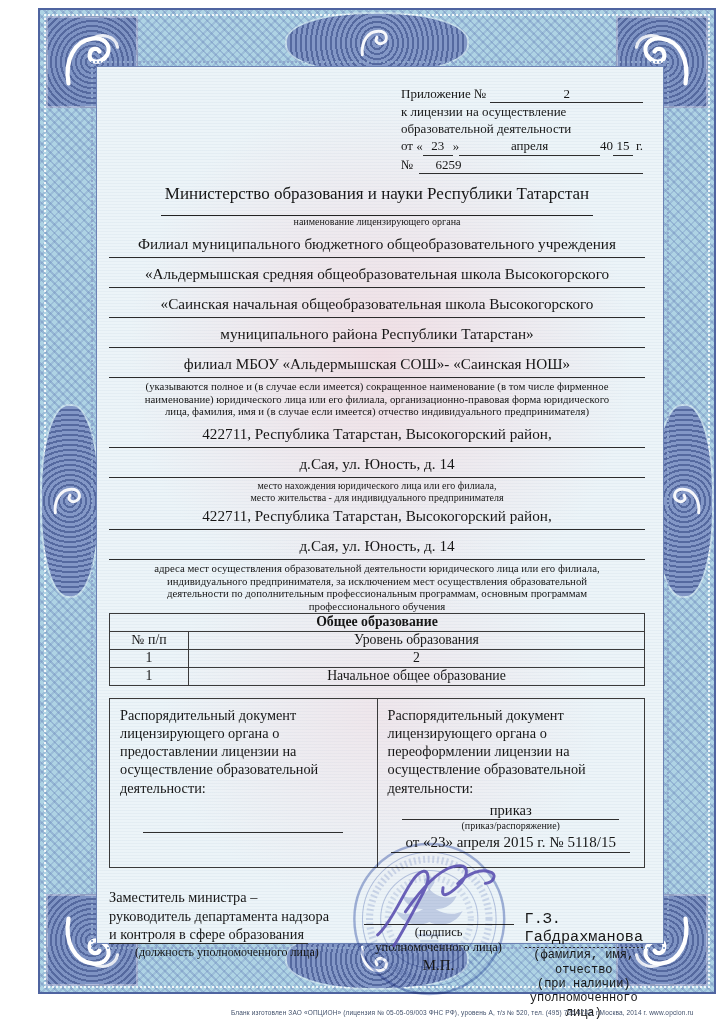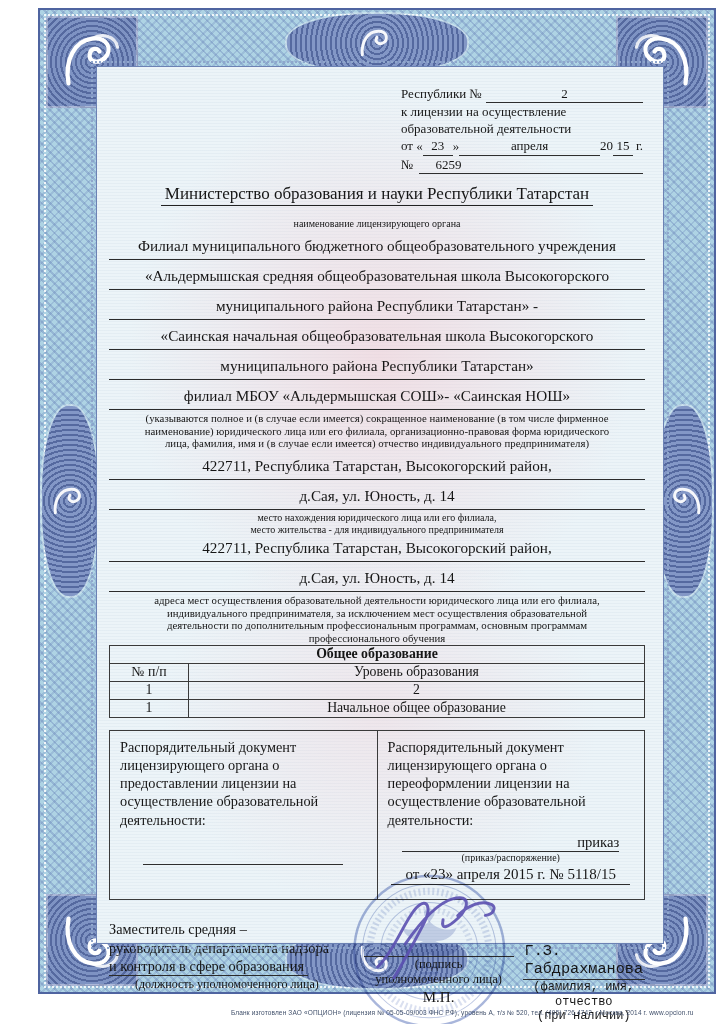--- a/index.html
+++ b/index.html
@@ -40,36 +40,36 @@
 
   
   .appendix{width:242px;margin:8px 2px 0 auto;font-size:13px;line-height:1.32;}
   .apx-row{display:flex;align-items:baseline;}
   .blank{border-bottom:1px solid #2e2e2e;text-align:center;}
   .apx-num{flex:1;margin-left:4px;}
   .apx-day{width:30px;text-align:center;} .apx-month{flex:1;} .apx-year{width:20px;}
   .apx-lic{flex:1;text-align:left;padding-left:16px;margin-left:6px;}
 
   
-  .title{margin:10px auto 12px;display:table;font-size:17px;border-bottom:1px solid #222;padding:0 4px 1px;}
+  .title{margin:10px auto 0;display:table;font-size:17px;border-bottom:1px solid #222;padding:0 4px 11px;}
   .cap{font-size:10px;text-align:center;line-height:1.2;}
   .uline{border-bottom:1px solid #2b2b2b;text-align:center;font-size:15.2px;padding-bottom:4px;margin-top:7px;}
   .fine{font-size:10.8px;text-align:center;line-height:1.18;margin-top:2px;}
 
   
   table.edu{width:100%;border-collapse:collapse;}
   table.edu td{border:1px solid #3a3a3a;text-align:center;font-size:13.8px;padding:0 3px;height:17px;}
   td.edu-title{font-weight:bold;font-size:15.4px;}
   .col-num{width:72px;}
 
   
   table.orders{width:100%;border-collapse:collapse;margin-top:12px;}
   table.orders td{border:1px solid #3a3a3a;vertical-align:top;width:50%;padding:7px 10px 14px;font-size:14.3px;line-height:1.27;}
   .order-blank{width:200px;height:15px;border-bottom:1px solid #2e2e2e;margin:20px auto 0;}
-  .order-value{display:block;width:88%;margin:4px auto 0;text-align:right;border-bottom:1px solid #2e2e2e;font-size:14.6px;}
+  .order-value{display:block;width:88%;margin:4px auto 0;text-align:center;border-bottom:1px solid #2e2e2e;font-size:14.6px;}
   .order-date{display:block;width:97%;margin:1px auto 0;text-align:center;border-bottom:1px solid #2e2e2e;font-size:15px;}
 
   
   .sign-row{display:flex;margin-top:20px;}
   .pos-col{width:250px;font-size:14.3px;line-height:1.28;}
   .pos-l3{border-bottom:1px solid #2b2b2b;display:table;padding-right:4px;}
   .sig-col{width:178px;position:relative;margin-left:10px;}
   .sig-line{width:150px;border-bottom:1px solid #2b2b2b;margin:36px auto 0;}
   .name-col{flex:1;margin-top:22px;font-family:Liberation Mono, monospace;}
   .name{display:table;margin:0 auto;border-bottom:1px solid #2b2b2b;font-size:15.2px;padding:0 2px 1px;}
@@ -125,46 +125,45 @@
   <div class="loz right">
       <svg viewBox="0 0 60 60">
         <path d="M10 46 C8 28 18 14 32 14 C44 14 46 26 38 30 C32 33 26 28 30 22" fill="none" stroke="#ffffff" stroke-width="4" stroke-linecap="round"></path>
       </svg>
     </div>
 
   <div class="inner">
 
     <div class="appendix">
       <div class="apx-row">
-        <span>Республики №</span>
+        <span>Приложение №</span>
         <span class="blank apx-num">2</span>
       </div>
       <div>к лицензии на осуществление</div>
       <div>образовательной деятельности</div>
       <div class="apx-row">
         <span>от «</span>
         <span class="blank apx-day">23</span>
         <span>»</span>
         <span class="blank apx-month">апреля</span>
-        <span>20</span>
+        <span>40</span>
         <span class="blank apx-year">15</span>
         <span style="margin-left:3px;">г.</span>
       </div>
       <div class="apx-row">
         <span>№</span>
         <span class="blank apx-lic">6259</span>
       </div>
     </div>
 
     <div class="title">Министерство образования и науки Республики Татарстан</div>
     <div class="cap">наименование лицензирующего органа</div>
 
     <div class="uline">Филиал муниципального бюджетного общеобразовательного учреждения</div>
     <div class="uline">«Альдермышская средняя общеобразовательная школа Высокогорского</div>
-    <div class="uline">муниципального района Республики Татарстан» -</div>
     <div class="uline">«Саинская начальная общеобразовательная школа Высокогорского</div>
     <div class="uline">муниципального района Республики Татарстан»</div>
     <div class="uline">филиал МБОУ «Альдермышская СОШ»- «Саинская НОШ»</div>
     <div class="fine">
       <div>(указываются полное и (в случае если имеется) сокращенное наименование (в том числе фирменное</div>
       <div>наименование) юридического лица или его филиала, организационно-правовая форма юридического</div>
       <div>лица, фамилия, имя и (в случае если имеется) отчество индивидуального предпринимателя)</div>
     </div>
 
     <div class="uline">422711, Республика Татарстан, Высокогорский район,</div>
@@ -215,21 +214,21 @@
             <span class="order-value">приказ</span>
             <div class="cap">(приказ/распоряжение)</div>
             <span class="order-date">от «23» апреля 2015 г.  № 5118/15</span>
           </td>
         </tr>
       </tbody>
     </table>
 
     <div class="sign-row">
       <div class="pos-col">
-        <div>Заместитель средняя –</div>
+        <div>Заместитель министра –</div>
         <div>руководитель департамента надзора</div>
         <div class="pos-l3">и контроля в сфере образования</div>
         <div class="cap" style="font-size:12px;margin-top:1px;">(должность уполномоченного лица)</div>
       </div>
 
       <div class="sig-col">
         <svg class="stamp" viewBox="0 0 160 160">
           <circle cx="80" cy="80" r="74" fill="none" stroke="#7b8fc7" stroke-width="2.4" opacity=".7"></circle>
           <circle cx="80" cy="80" r="66" fill="none" stroke="#7b8fc7" stroke-width="1" opacity=".55"></circle>
           <circle cx="80" cy="80" r="59" fill="none" stroke="#7b8fc7" stroke-width="7" opacity=".3" stroke-dasharray="2 2.6"></circle>

